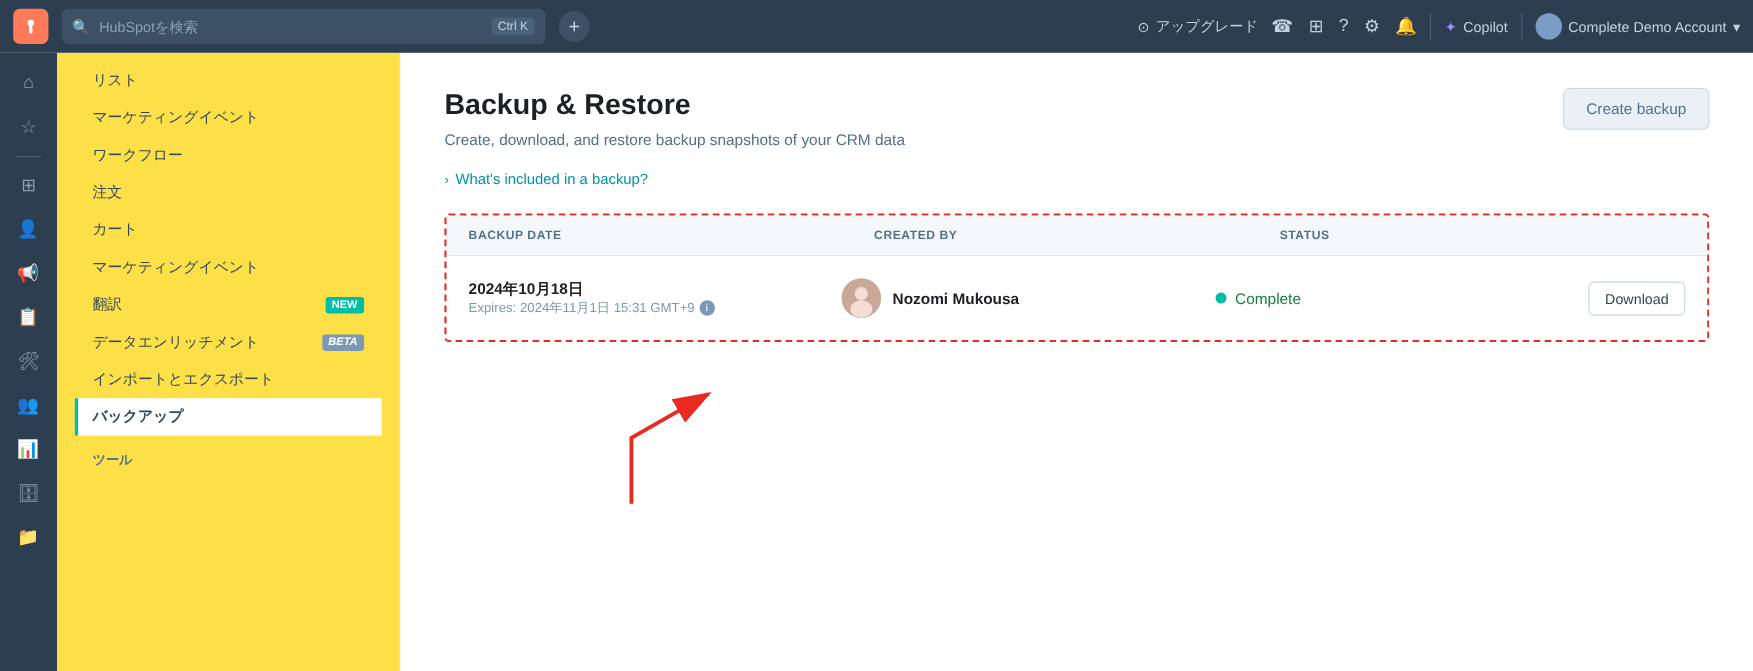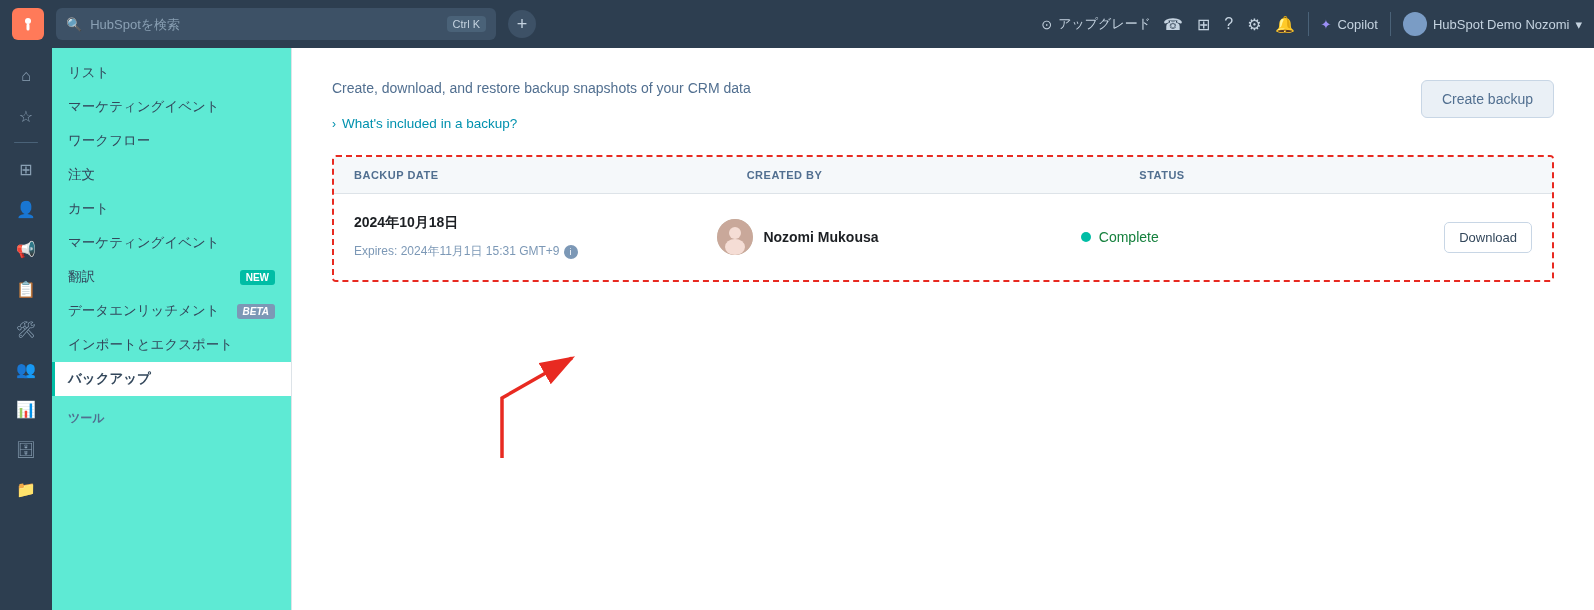--- a/index.html
+++ b/index.html
@@ -100,26 +100,26 @@
       width: 36px; height: 36px;
       border-radius: 6px;
       display: flex; align-items: center; justify-content: center;
       color: #8aa0b4;
       font-size: 16px;
       cursor: pointer;
     }
 
     
     .nav-sidebar {
-      width: 240px;
-      background: #5eead4;
+      width: 312px;
+      background: #fde047;
       border-right: 1px solid #dde3e8;
       overflow-y: auto;
       flex-shrink: 0;
-      padding: 8px 0;
+      padding: 8px 16px;
     }
     .nav-item {
       padding: 8px 16px;
       font-size: 13.5px;
       color: #33475b;
       cursor: pointer;
       display: flex;
       align-items: center;
       gap: 8px;
     }
@@ -212,21 +212,21 @@
       grid-template-columns: 1fr 1fr 1fr auto;
       padding: 20px 20px;
       gap: 16px;
       align-items: center;
       background: white;
     }
     .backup-date-main {
       font-size: 14px;
       font-weight: 600;
       color: #1c1f23;
-      margin-bottom: 11px;
+      margin-bottom: 0;
     }
     .backup-expires {
       font-size: 12px;
       color: #7c98b6;
       display: flex; align-items: center; gap: 4px;
     }
     .info-icon {
       width: 14px; height: 14px;
       background: #7c98b6;
       border-radius: 50%;
@@ -303,21 +303,21 @@
     <span class="topnav-icon">🔔</span>
   </div>
   <div class="topnav-divider"></div>
   <div class="topnav-copilot">
     <span class="copilot-star">✦</span>
     <span>Copilot</span>
   </div>
   <div class="topnav-divider"></div>
   <div class="topnav-account">
     <div class="account-avatar"></div>
-    <span>HubSpot Demo Nozomi</span>
+    <span>Complete Demo Account</span>
     <span>▾</span>
   </div>
 </nav>
 
 <div class="body-area">
 
   <div class="icon-sidebar">
     <div class="icon-sidebar-item">⌂</div>
     <div class="icon-sidebar-item">☆</div>
     <div class="icon-sidebar-item" style="width:24px;height:1px;background:#4a6278;margin:4px 0;"></div>
@@ -364,20 +364,21 @@
     </div>
     <div class="nav-item active">
       <span>バックアップ</span>
     </div>
     <div class="nav-section-label">ツール</div>
   </div>
 
   <div class="main-content">
     <button class="create-backup-btn">Create backup</button>
 
+    <h1 class="page-title">Backup &amp; Restore</h1>
     <p class="page-subtitle">Create, download, and restore backup snapshots of your CRM data</p>
 
     <div class="whats-included">
       <span class="chevron-right">›</span>
       <span>What's included in a backup?</span>
     </div>
 
     <div class="backup-table">
       <div class="table-header">
         <div class="col-header">BACKUP DATE</div>

